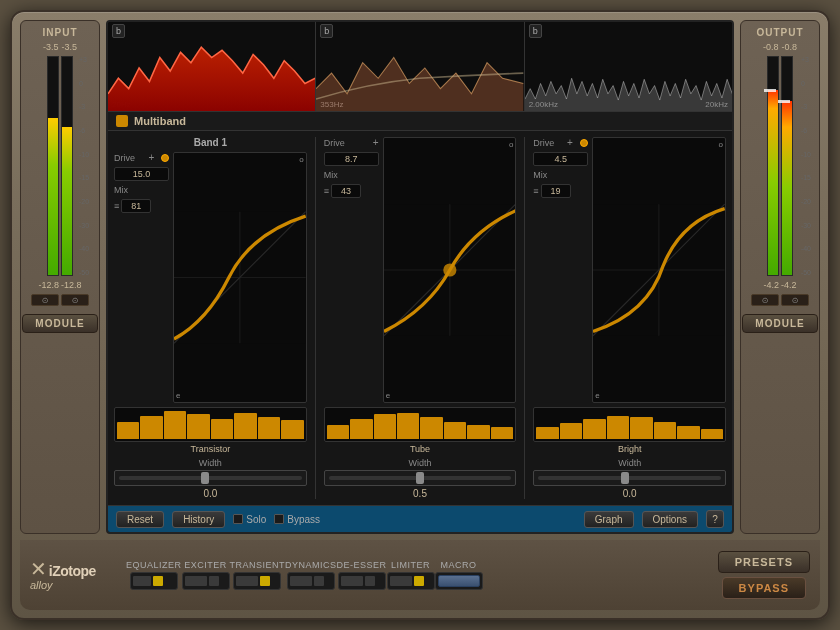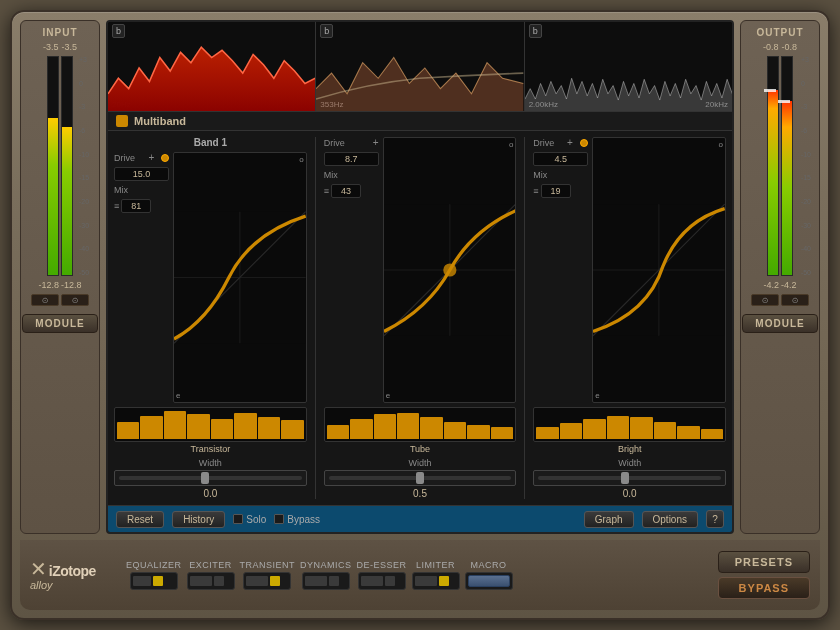--- a/index.html
+++ b/index.html
@@ -425,20 +425,21 @@
       padding: 4px 16px;
       cursor: pointer;
       letter-spacing: 1px;
     }
 
     .right-btns {
       display: flex;
       flex-direction: column;
       gap: 4px;
       margin-left: auto;
+      align-items: center;
     }
 
     .band-separator {
       width: 1px;
       background: #333;
       align-self: stretch;
       margin: 0 2px;
     }
 
     .drive-header {
@@ -837,21 +838,21 @@
   <div class="bottom-section">
 
     <div class="logo-area">
       <div style="display:flex;align-items:baseline;gap:2px;">
         <div class="logo-x">✕</div>
         <div class="logo-izotope">iZotope</div>
       </div>
       <div class="logo-alloy">alloy</div>
     </div>
 
-    <div style="display:flex;gap:5px;flex:1;align-items:center;">
+    <div style="display:flex;flex:1;align-items:center;">
 
       <div class="module-section">
         <div class="module-name">EQUALIZER</div>
         <div style="background:#1a1a1a;border:1px solid #333;border-radius:3px;width:48px;height:18px;display:flex;align-items:center;padding:0 2px;gap:2px;">
           <div style="width:18px;height:10px;background:#3a3a3a;border-radius:1px;"></div>
           <div style="width:10px;height:10px;background:#ccaa00;border-radius:1px;"></div>
         </div>
       </div>
 
       <div class="module-section">

